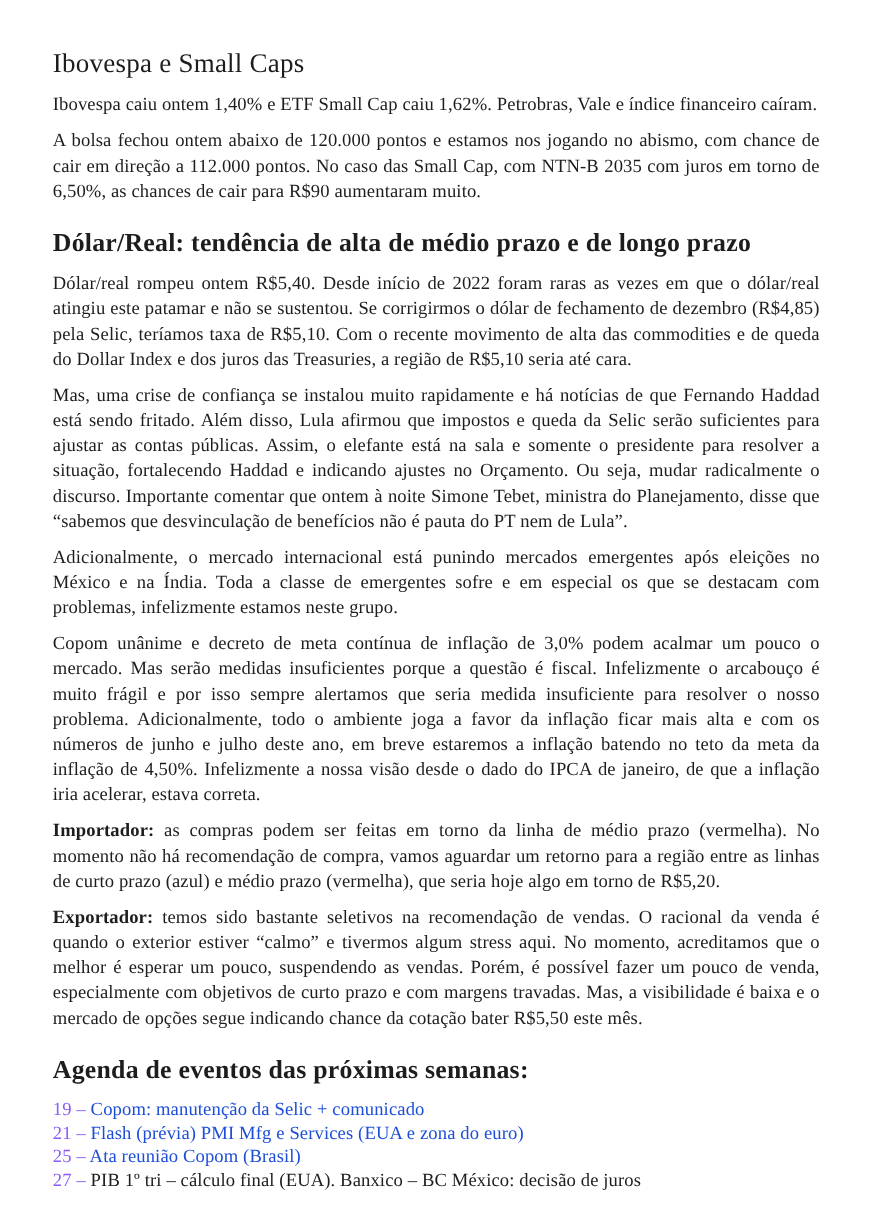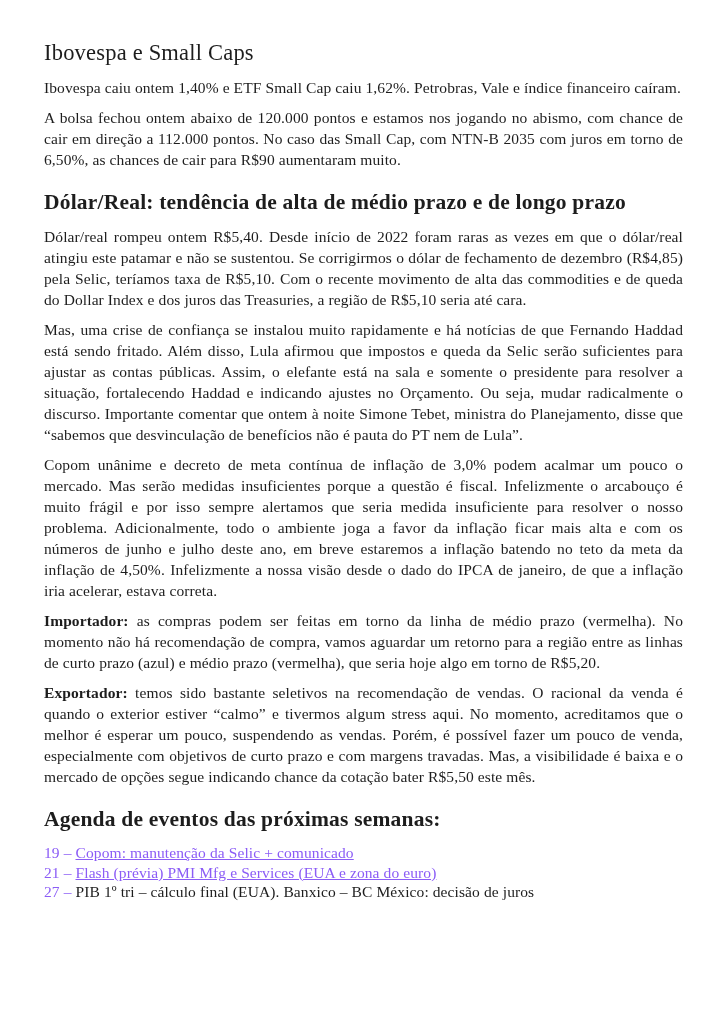--- a/index.html
+++ b/index.html
@@ -50,51 +50,52 @@
   .month {
     margin: 0 0 0 0;
   }
   .month-name {
     line-height: 19.5px;
   }
   .agenda-item .prefix {
     color: #8b5cf6;
   }
   .agenda-item [data-color="red"] {
-    color: #8b5cf6;
-    text-decoration: underline;
+    color: #1d4ed8;
   }
   .agenda-item [data-color="black"] {
     color: #1d1d1d;
   }
 </style>
 </head>
 <body>
 
 <div class="page">
 
   <h1 class="doc-title">Ibovespa e Small Caps</h1>
   <p class="body-par">Ibovespa caiu ontem 1,40% e ETF Small Cap caiu 1,62%. Petrobras, Vale e índice financeiro caíram.</p>
   <p class="body-par">A bolsa fechou ontem abaixo de 120.000 pontos e estamos nos jogando no abismo, com chance de cair em direção a 112.000 pontos. No caso das Small Cap, com NTN-B 2035 com juros em torno de 6,50%, as chances de cair para R$90 aumentaram muito.</p>
 
   <h2 class="section-title">Dólar/Real: tendência de alta de médio prazo e de longo prazo</h2>
   <p class="body-par">Dólar/real rompeu ontem R$5,40. Desde início de 2022 foram raras as vezes em que o dólar/real atingiu este patamar e não se sustentou. Se corrigirmos o dólar de fechamento de dezembro (R$4,85) pela Selic, teríamos taxa de R$5,10. Com o recente movimento de alta das commodities e de queda do Dollar Index e dos juros das Treasuries, a região de R$5,10 seria até cara.</p>
   <p class="body-par">Mas, uma crise de confiança se instalou muito rapidamente e há notícias de que Fernando Haddad está sendo fritado. Além disso, Lula afirmou que impostos e queda da Selic serão suficientes para ajustar as contas públicas. Assim, o elefante está na sala e somente o presidente para resolver a situação, fortalecendo Haddad e indicando ajustes no Orçamento. Ou seja, mudar radicalmente o discurso. Importante comentar que ontem à noite Simone Tebet, ministra do Planejamento, disse que “sabemos que desvinculação de benefícios não é pauta do PT nem de Lula”.</p>
+  <p class="body-par">Adicionalmente, o mercado internacional está punindo mercados emergentes após eleições no México e na Índia. Toda a classe de emergentes sofre e em especial os que se destacam com problemas, infelizmente estamos neste grupo.</p>
   <p class="body-par">Copom unânime e decreto de meta contínua de inflação de 3,0% podem acalmar um pouco o mercado. Mas serão medidas insuficientes porque a questão é fiscal. Infelizmente o arcabouço é muito frágil e por isso sempre alertamos que seria medida insuficiente para resolver o nosso problema. Adicionalmente, todo o ambiente joga a favor da inflação ficar mais alta e com os números de junho e julho deste ano, em breve estaremos a inflação batendo no teto da meta da inflação de 4,50%. Infelizmente a nossa visão desde o dado do IPCA de janeiro, de que a inflação iria acelerar, estava correta.</p>
 
   <p class="body-par"><strong>Importador:</strong><span> as compras podem ser feitas em torno da linha de médio prazo (vermelha). No momento não há recomendação de compra, vamos aguardar um retorno para a região entre as linhas de curto prazo (azul) e médio prazo (vermelha), que seria hoje algo em torno de R$5,20.</span></p>
 
   <p class="body-par"><strong>Exportador:</strong><span> temos sido bastante seletivos na recomendação de vendas. O racional da venda é quando o exterior estiver “calmo” e tivermos algum stress aqui. No momento, acreditamos que o melhor é esperar um pouco, suspendendo as vendas. Porém, é possível fazer um pouco de venda, especialmente com objetivos de curto prazo e com margens travadas. Mas, a visibilidade é baixa e o mercado de opções segue indicando chance da cotação bater R$5,50 este mês.</span></p>
 
   <h2 class="section-title">Agenda de eventos das próximas semanas:</h2>
 
   <div class="agenda">
 
     <div class="month">
       <div class="agenda-item"><span class="prefix">19 – </span><span data-color="red">Copom: manutenção da Selic + comunicado</span></div>
       <div class="agenda-item"><span class="prefix">21 – </span><span data-color="red">Flash (prévia) PMI Mfg e Services (EUA e zona do euro)</span></div>
+      <div class="agenda-item"><span class="prefix">25 – </span><span data-color="red">Ata reunião Copom (Brasil)</span></div>
       <div class="agenda-item"><span class="prefix">27 – </span><span data-color="black">PIB 1º tri – cálculo final (EUA). Banxico – BC México: decisão de juros</span></div>
 
     </div>
 
   </div>
 
 </div>
 
 </body></html>

